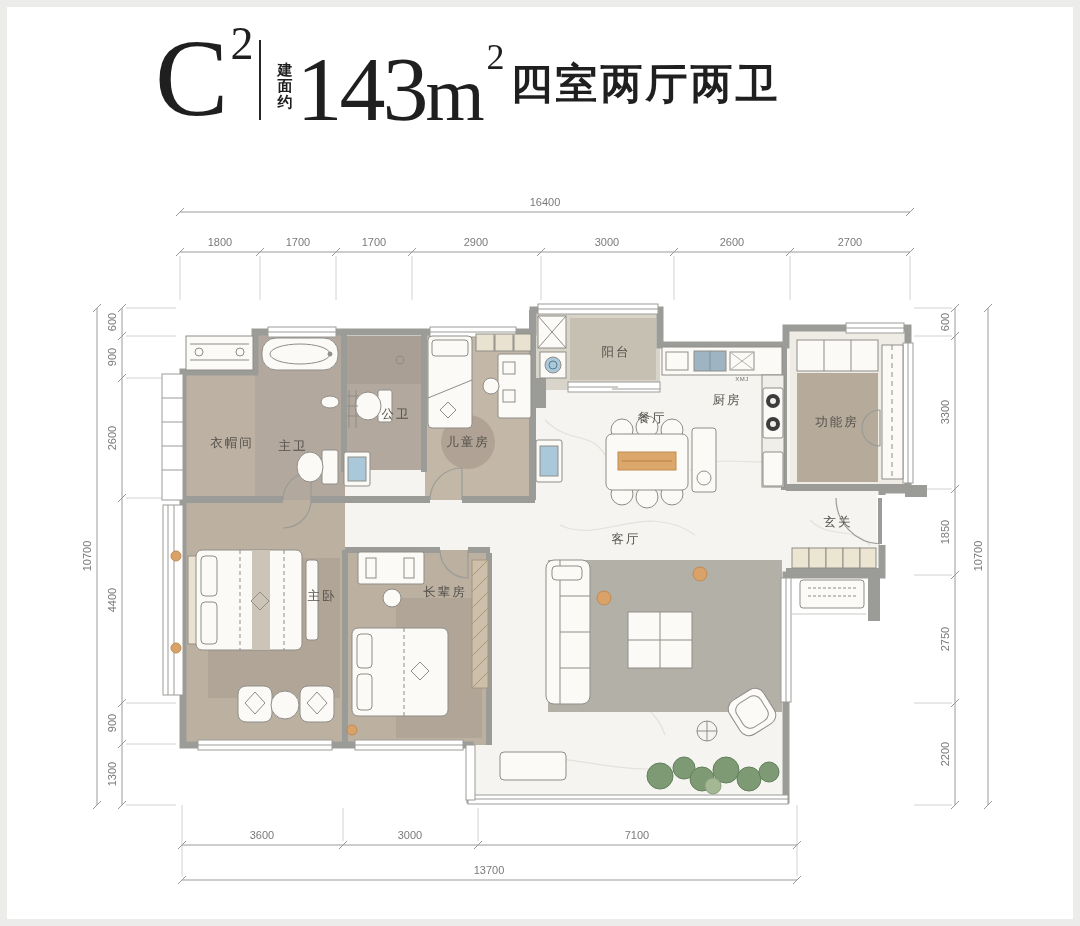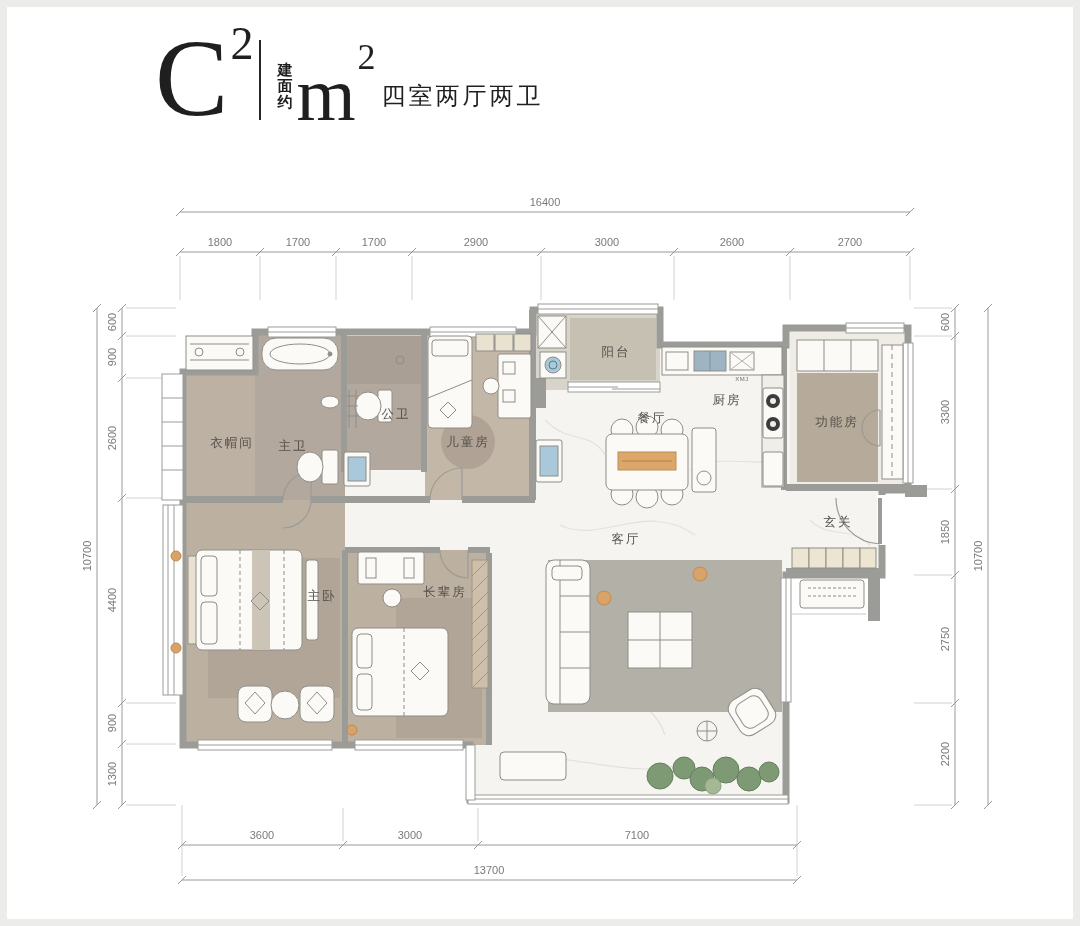--- a/index.html
+++ b/index.html
@@ -10,37 +10,38 @@
   .hdr-letter{font-family:"Liberation Serif",serif;font-size:110px;line-height:.78;font-weight:400;}
   .hdr-lsup{font-family:"Liberation Serif",serif;font-size:46px;margin:0 6px 52px 2px;}
   .hdr-name{font-family:"Liberation Serif",serif;font-weight:700;font-size:62px;line-height:1;
             letter-spacing:10px;margin:0 16px 8px 22px;}
   .hdr-div{width:2px;height:80px;background:#262626;margin:0 16px 2px 0;}
   .hdr-prefix{width:17px;font-size:15px;line-height:16px;font-weight:700;word-break:break-all;
               margin:16px 2px 12px 0;}
   .hdr-num{font-family:"Liberation Serif",serif;font-size:92px;line-height:.72;letter-spacing:-3px;}
   .hdr-unit{font-family:"Liberation Serif",serif;font-size:76px;line-height:.72;}
   .hdr-sup{font-family:"Liberation Serif",serif;font-size:36px;margin:0 4px 44px 2px;}
-  .hdr-desc{font-size:24px;font-weight:400;letter-spacing:3px;margin:0 0 10px 2px;}
+  .hdr-desc{font-size:42px;font-weight:700;letter-spacing:3px;margin:0 0 10px 2px;}
   
   text{font-family:"Liberation Sans",sans-serif;}
   .dim{font-size:11px;fill:#7a7a7a;}
   .room{font-size:12.5px;fill:#55514b;letter-spacing:2px;}
   .tiny{font-size:6px;fill:#6f6f6f;letter-spacing:.5px;}
 </style>
 </head>
 <body>
 
 <div class="page">
 
   <div class="header">
     <span class="hdr-letter">C</span>
     <span class="hdr-lsup">2</span>
     <span class="hdr-div"></span>
     <span class="hdr-prefix">建面约</span>
+    <span class="hdr-num">143</span>
     <span class="hdr-unit">m</span>
     <span class="hdr-sup">2</span>
     <span class="hdr-desc">四室两厅两卫</span>
   </div>
 
   <svg width="1066" height="912" viewBox="7 7 1066 912" style="position:absolute;left:0;top:0;">
 
     <g stroke="#9a9a9a" stroke-width="1">
 
       <g stroke="#d2d2d0">

